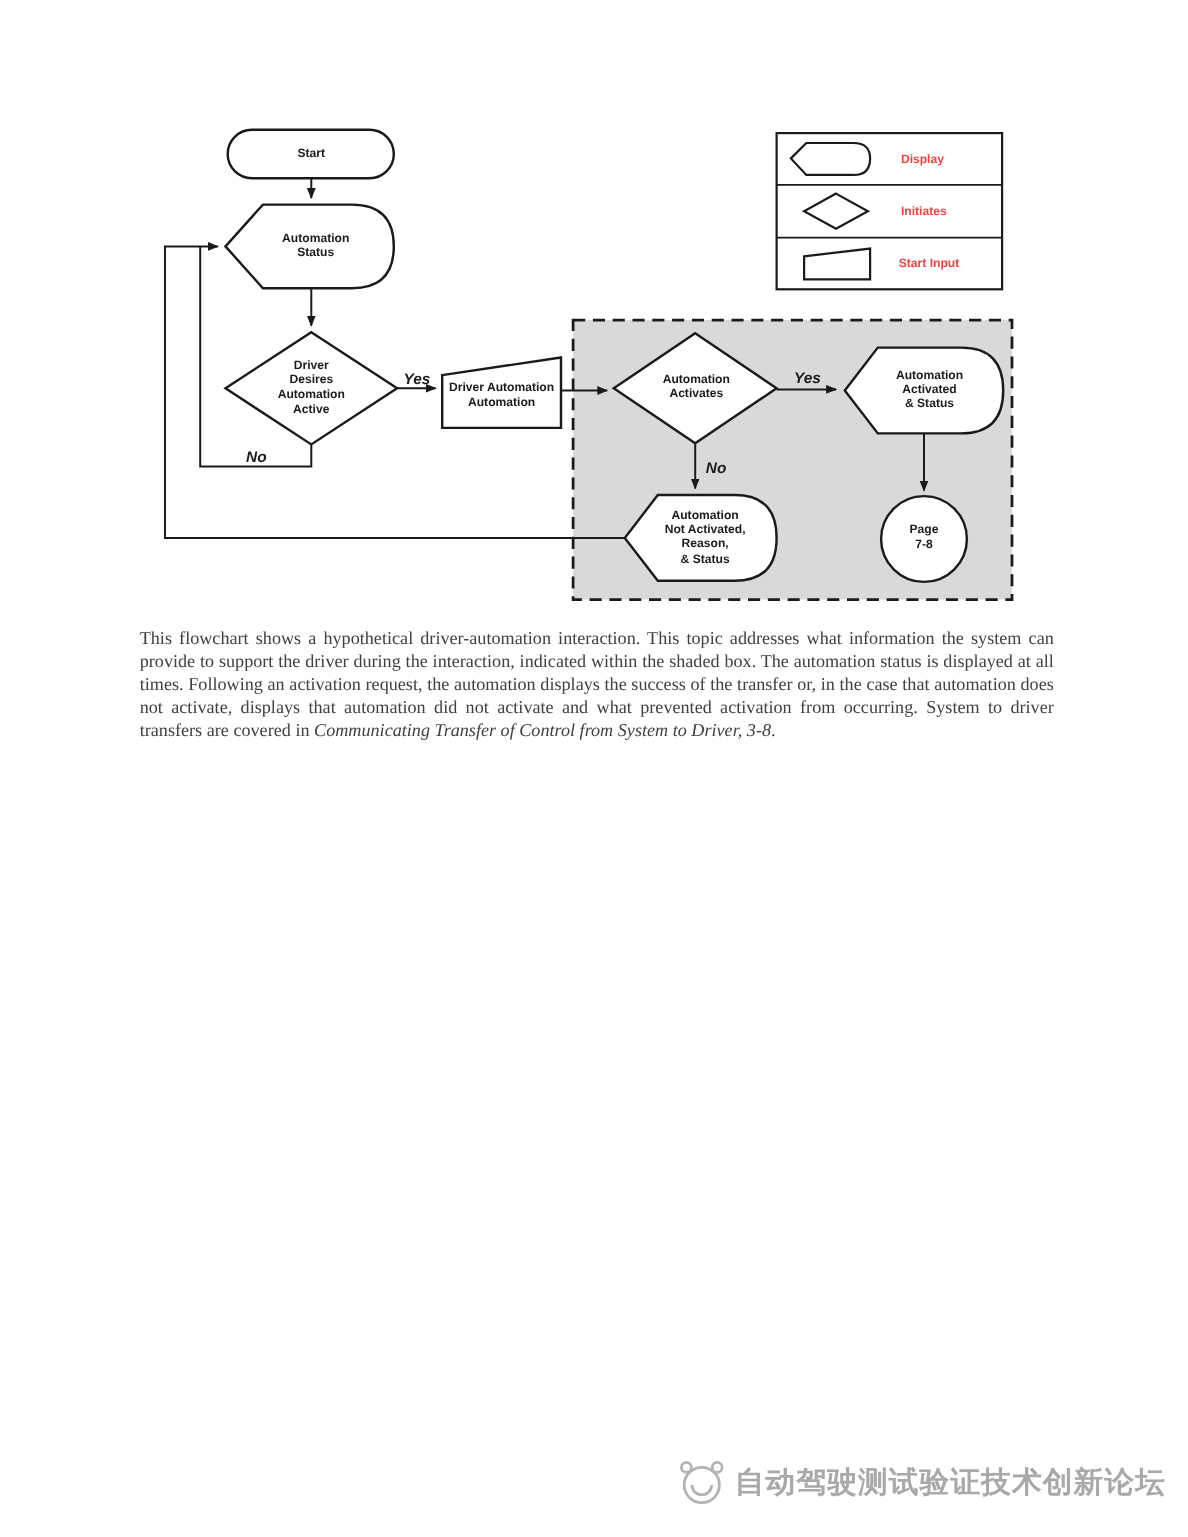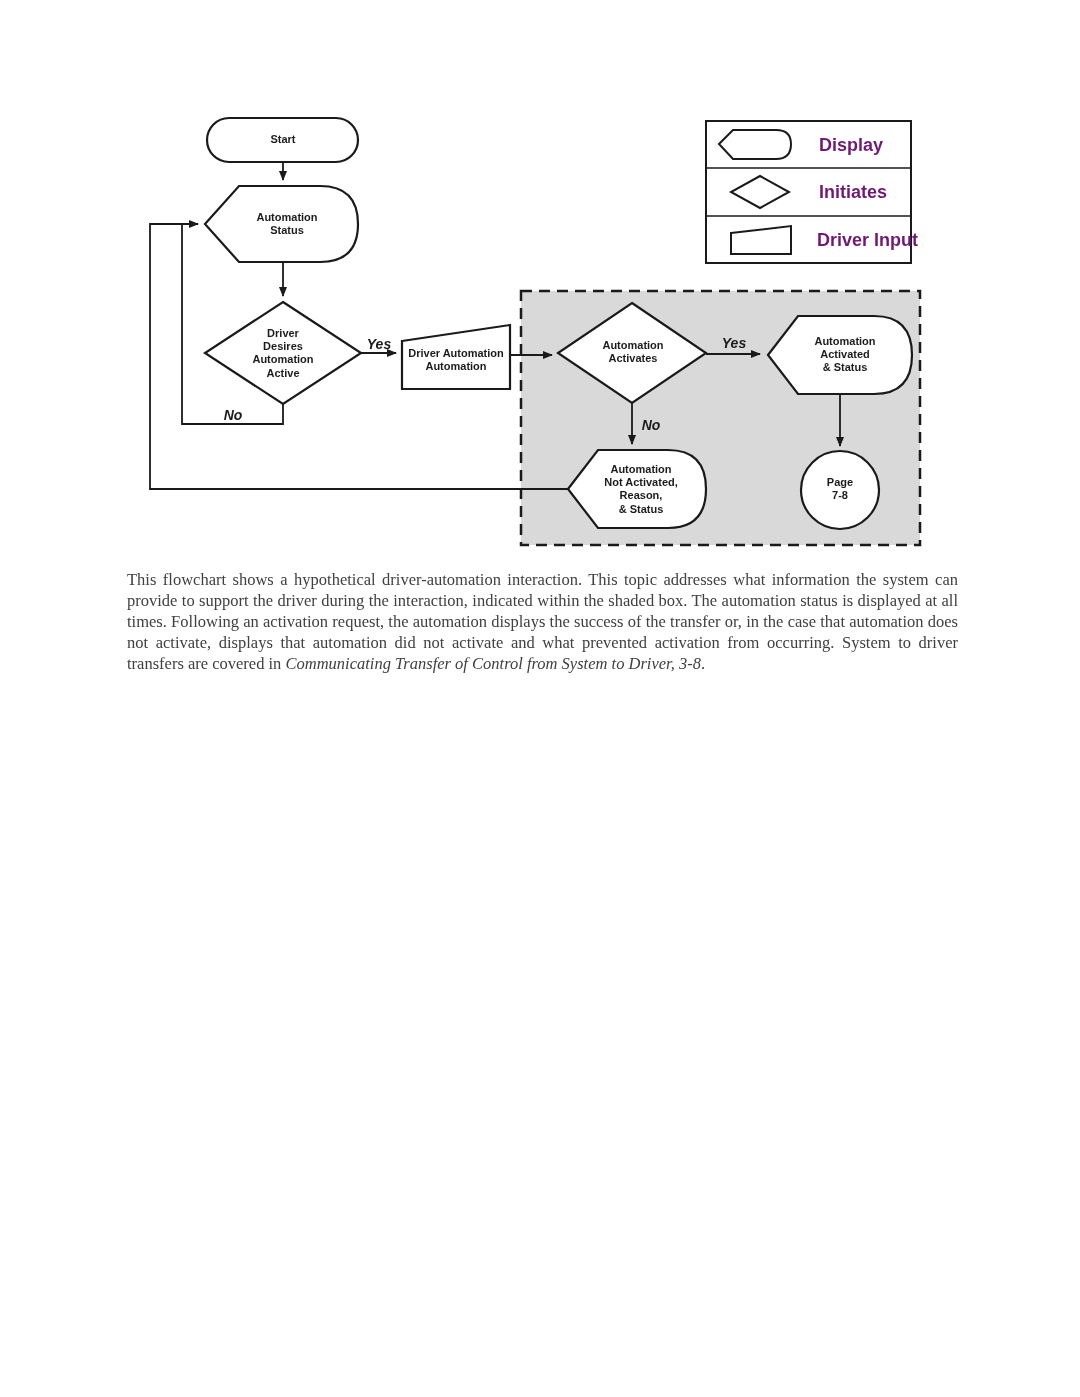--- a/index.html
+++ b/index.html
@@ -18,21 +18,21 @@
     color:#1c1c1c;text-align:center;white-space:pre-line;
   }
   .edge-label{
     position:absolute;transform:translate(-50%,-50%);
     font-family:"Liberation Sans",sans-serif;
     font-weight:bold;font-size:14px;color:#1c1c1c;white-space:nowrap;font-style:italic;
   }
   .legend-label{
     position:absolute;transform:translateY(-50%);
     font-family:"Liberation Sans",sans-serif;
-    font-weight:bold;font-size:18px;color:#701a75;white-space:nowrap;
+    font-weight:bold;font-size:11px;color:#ef4444;white-space:nowrap;
   }
   .caption{
     position:absolute;left:127px;top:570px;width:831px;
     font-family:"Liberation Serif",serif;
     font-size:16.5px;line-height:1.27;color:#404040;
     text-align:justify;
   }
   .caption .italic{font-style:italic;}
   .page-number{
     position:absolute;left:0;top:1310px;width:1080px;
@@ -117,19 +117,30 @@
 Reason,
 &amp; Status</div>
 
   <div class="edge-label" style="left:379px;top:344px">Yes</div>
   <div class="edge-label" style="left:233px;top:415px">No</div>
   <div class="edge-label" style="left:734px;top:343px">Yes</div>
   <div class="edge-label" style="left:651px;top:425px">No</div>
 
   <div class="legend-label" style="left:819px;top:145px">Display</div>
   <div class="legend-label" style="left:819px;top:192px">Initiates</div>
-  <div class="legend-label" style="left:817px;top:240px">Driver Input</div>
+  <div class="legend-label" style="left:817px;top:240px">Start Input</div>
 
   <div class="caption"><span>This flowchart shows a hypothetical driver-automation interaction. This topic addresses what information the system can provide to support the driver during the interaction, indicated within the shaded box. The automation status is displayed at all times. Following an activation request, the automation displays the success of the transfer or, in the case that automation does not activate, displays that automation did not activate and what prevented activation from occurring. System to driver transfers are covered in </span><span class="italic">Communicating Transfer of Control from System to Driver, 3-8</span><span>.</span></div>
 
 
+  <div class="watermark">
+    <svg width="46" height="46" viewBox="0 0 46 46">
+      <g fill="none" stroke="#b3b3b3" stroke-width="2.5">
+        <circle cx="23" cy="26" r="16"></circle>
+        <circle cx="9" cy="10" r="4.5"></circle>
+        <circle cx="37" cy="10" r="4.5"></circle>
+        <path d="M14,26 a9,9 0 0 0 18,0"></path>
+      </g>
+    </svg>
+    <div class="watermark-text">自动驾驶测试验证技术创新论坛</div>
+  </div>
 
 </div>
 
 </body></html>

